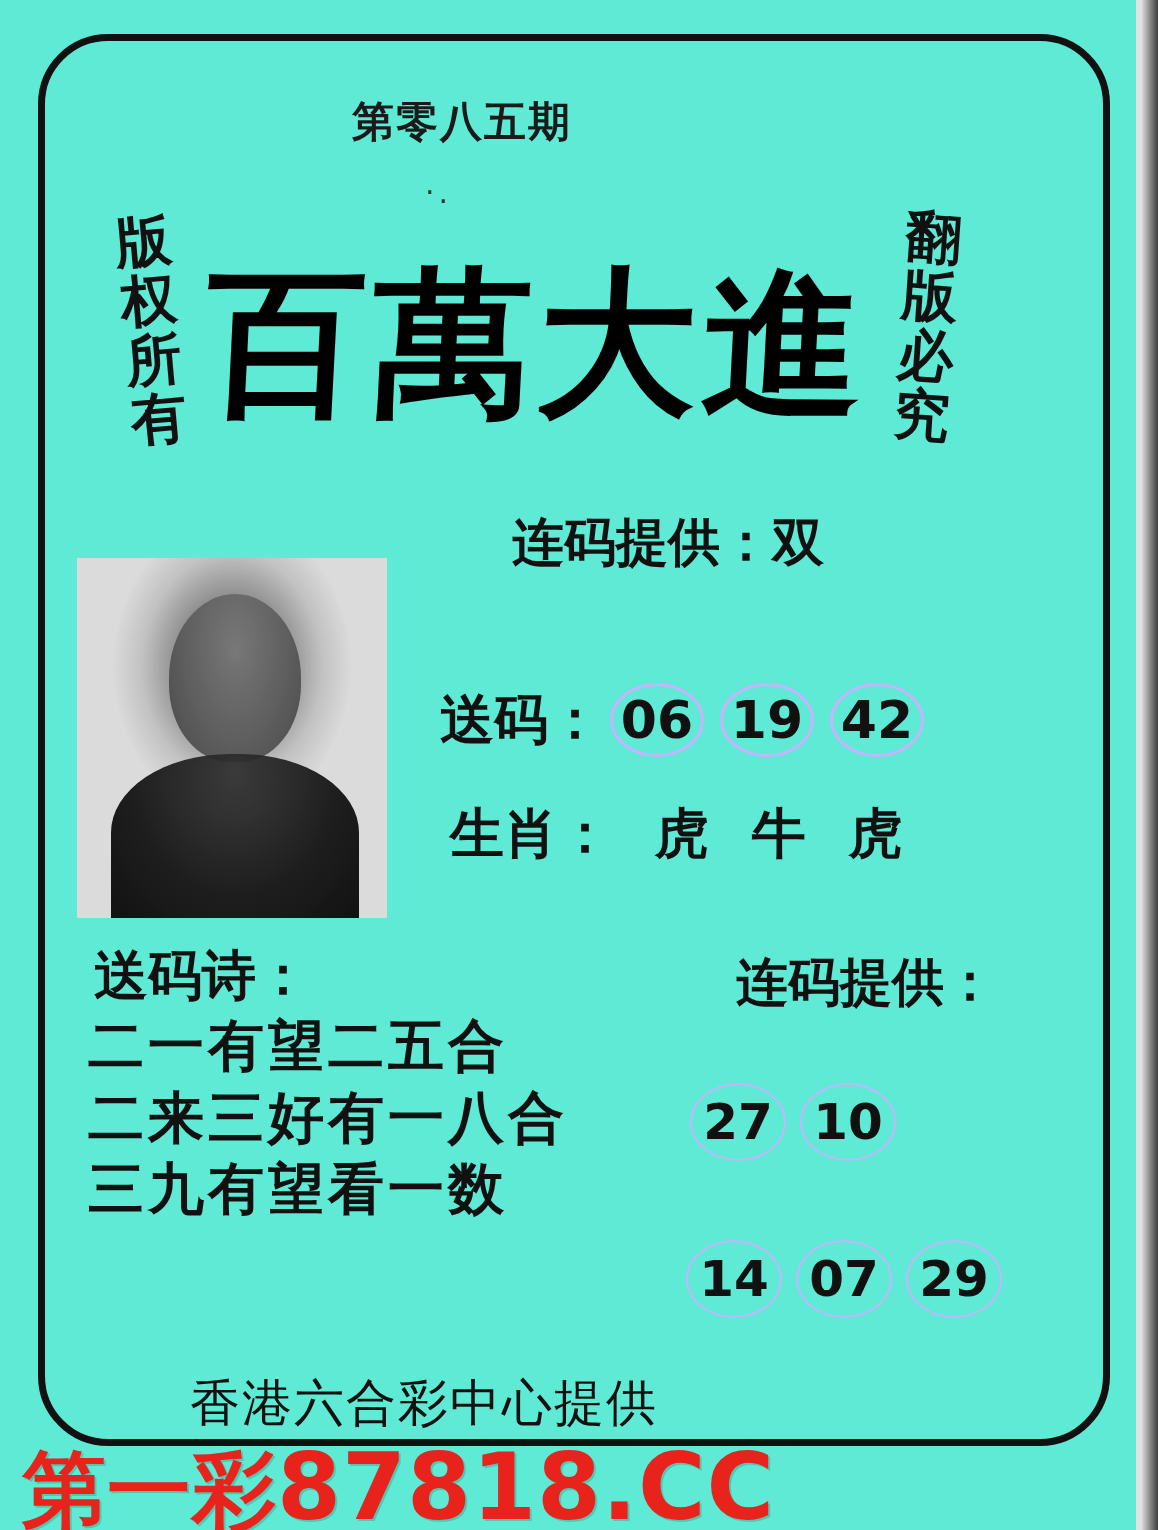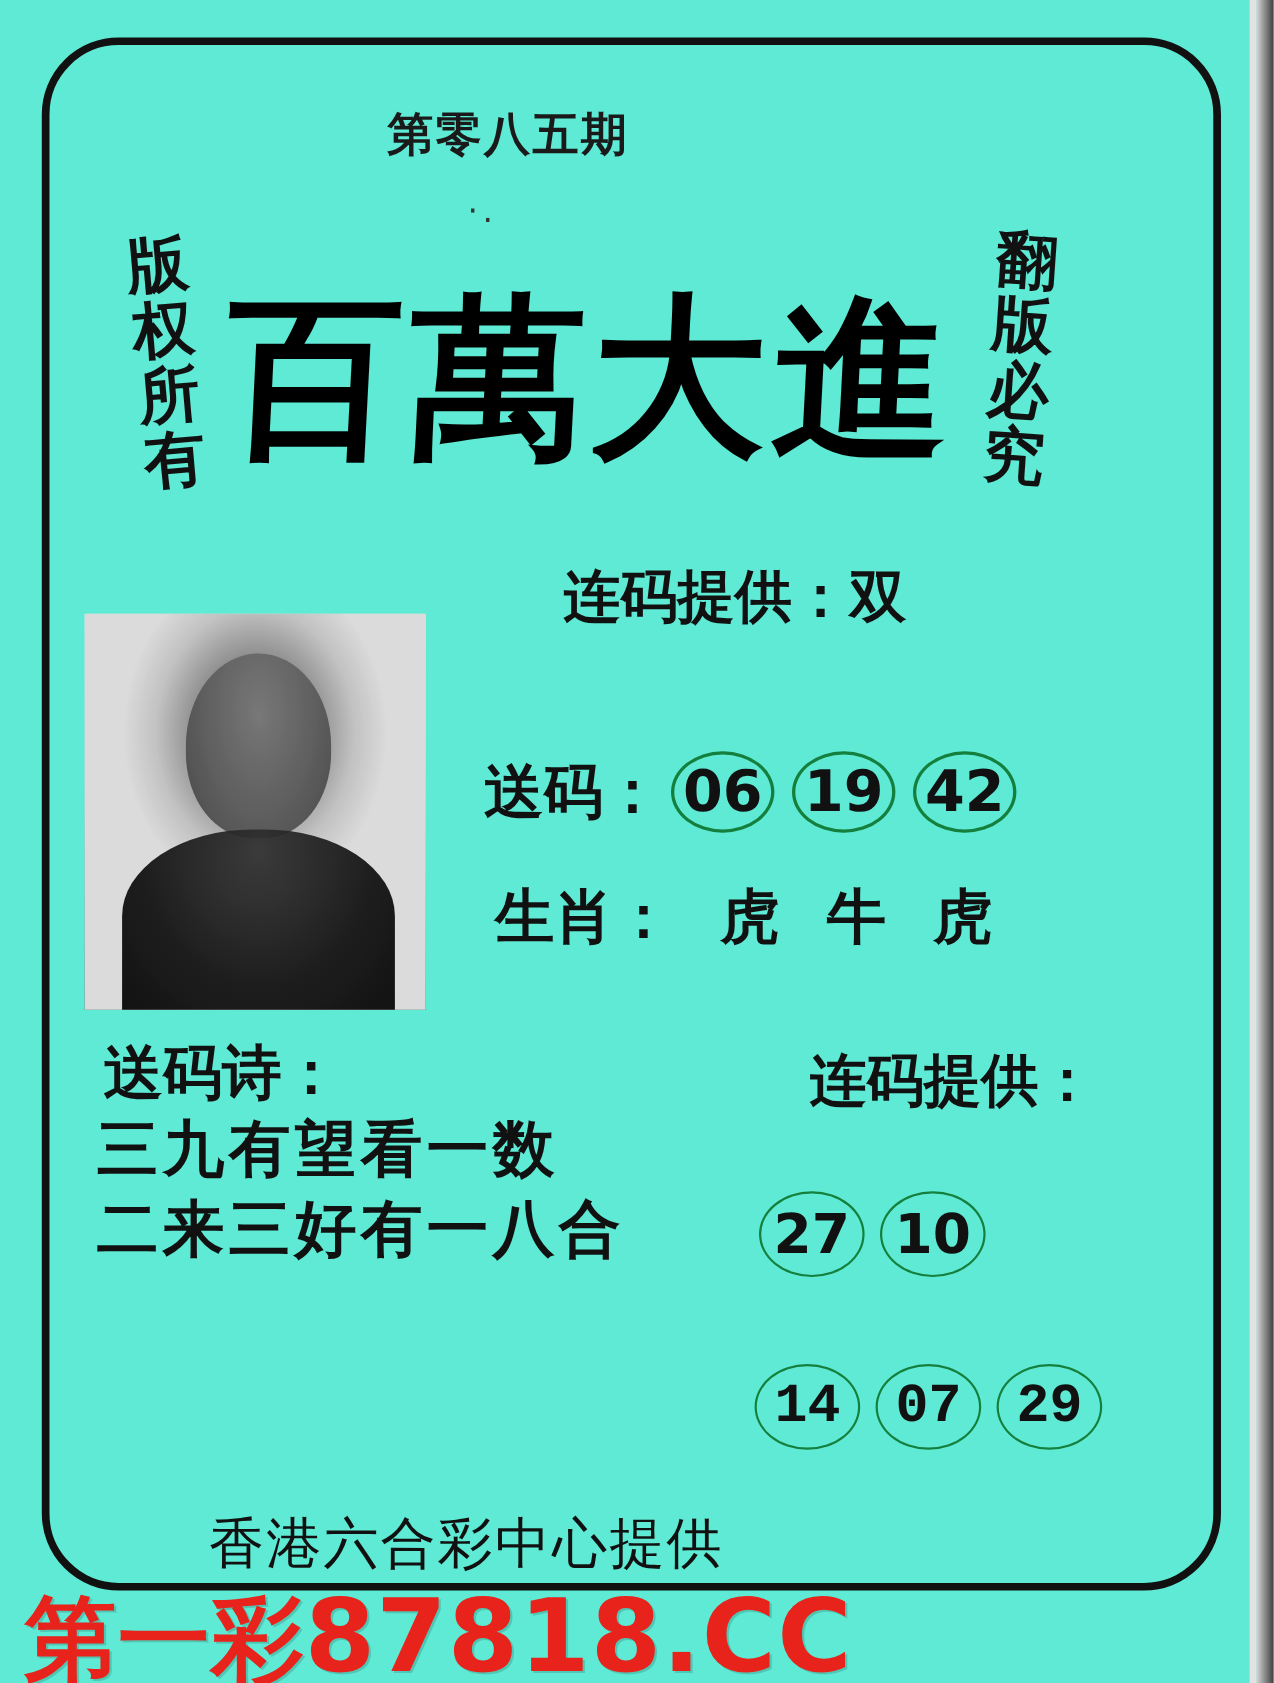--- a/index.html
+++ b/index.html
@@ -156,21 +156,21 @@
     font-weight: bold;
     color: #111;
     margin-right: 8px;
   }
   .ball {
     display: inline-flex;
     align-items: center;
     justify-content: center;
     width: 94px;
     height: 74px;
-    border: 3px solid #15803d;
+    border: 3px solid #c4b5fd;
     border-radius: 50%;
     font-size: 52px;
     font-weight: bold;
     color: #111;
     margin-right: 16px;
     box-sizing: border-box;
   }
   .row-zodiac {
     position: absolute;
     left: 450px;
@@ -218,21 +218,20 @@
     top: 1083px;
     display: flex;
     align-items: flex-start;
   }
   .lian-row2 {
     position: absolute;
     left: 686px;
     top: 1240px;
     display: flex;
     align-items: center;
-    font-family: Liberation Mono, monospace;
   }
   .lian-row1 .ball, .lian-row2 .ball {
     width: 96px;
     height: 78px;
     font-size: 50px;
     margin-right: 14px;
     border-width: 2px;
   }
   .footer {
     position: absolute;
@@ -294,22 +293,23 @@
 
   <div class="row-zodiac">
     <span>生肖：</span>
     <span class="z">虎</span>
     <span class="z">牛</span>
     <span class="z">虎</span>
   </div>
 
   <div class="poem-title">送码诗：</div>
   <div class="poem">
+    <div>二一有望二五合</div>
+    <div>二来三好有一八合</div>
     <div>三九有望看一数</div>
-    <div>二来三好有一八合</div>
   </div>
 
   <div class="lian-title">连码提供：</div>
 
   <div class="lian-row1">
     <span class="ball">27</span>
     <span class="ball">10</span>
   </div>
 
   <div class="lian-row2">

